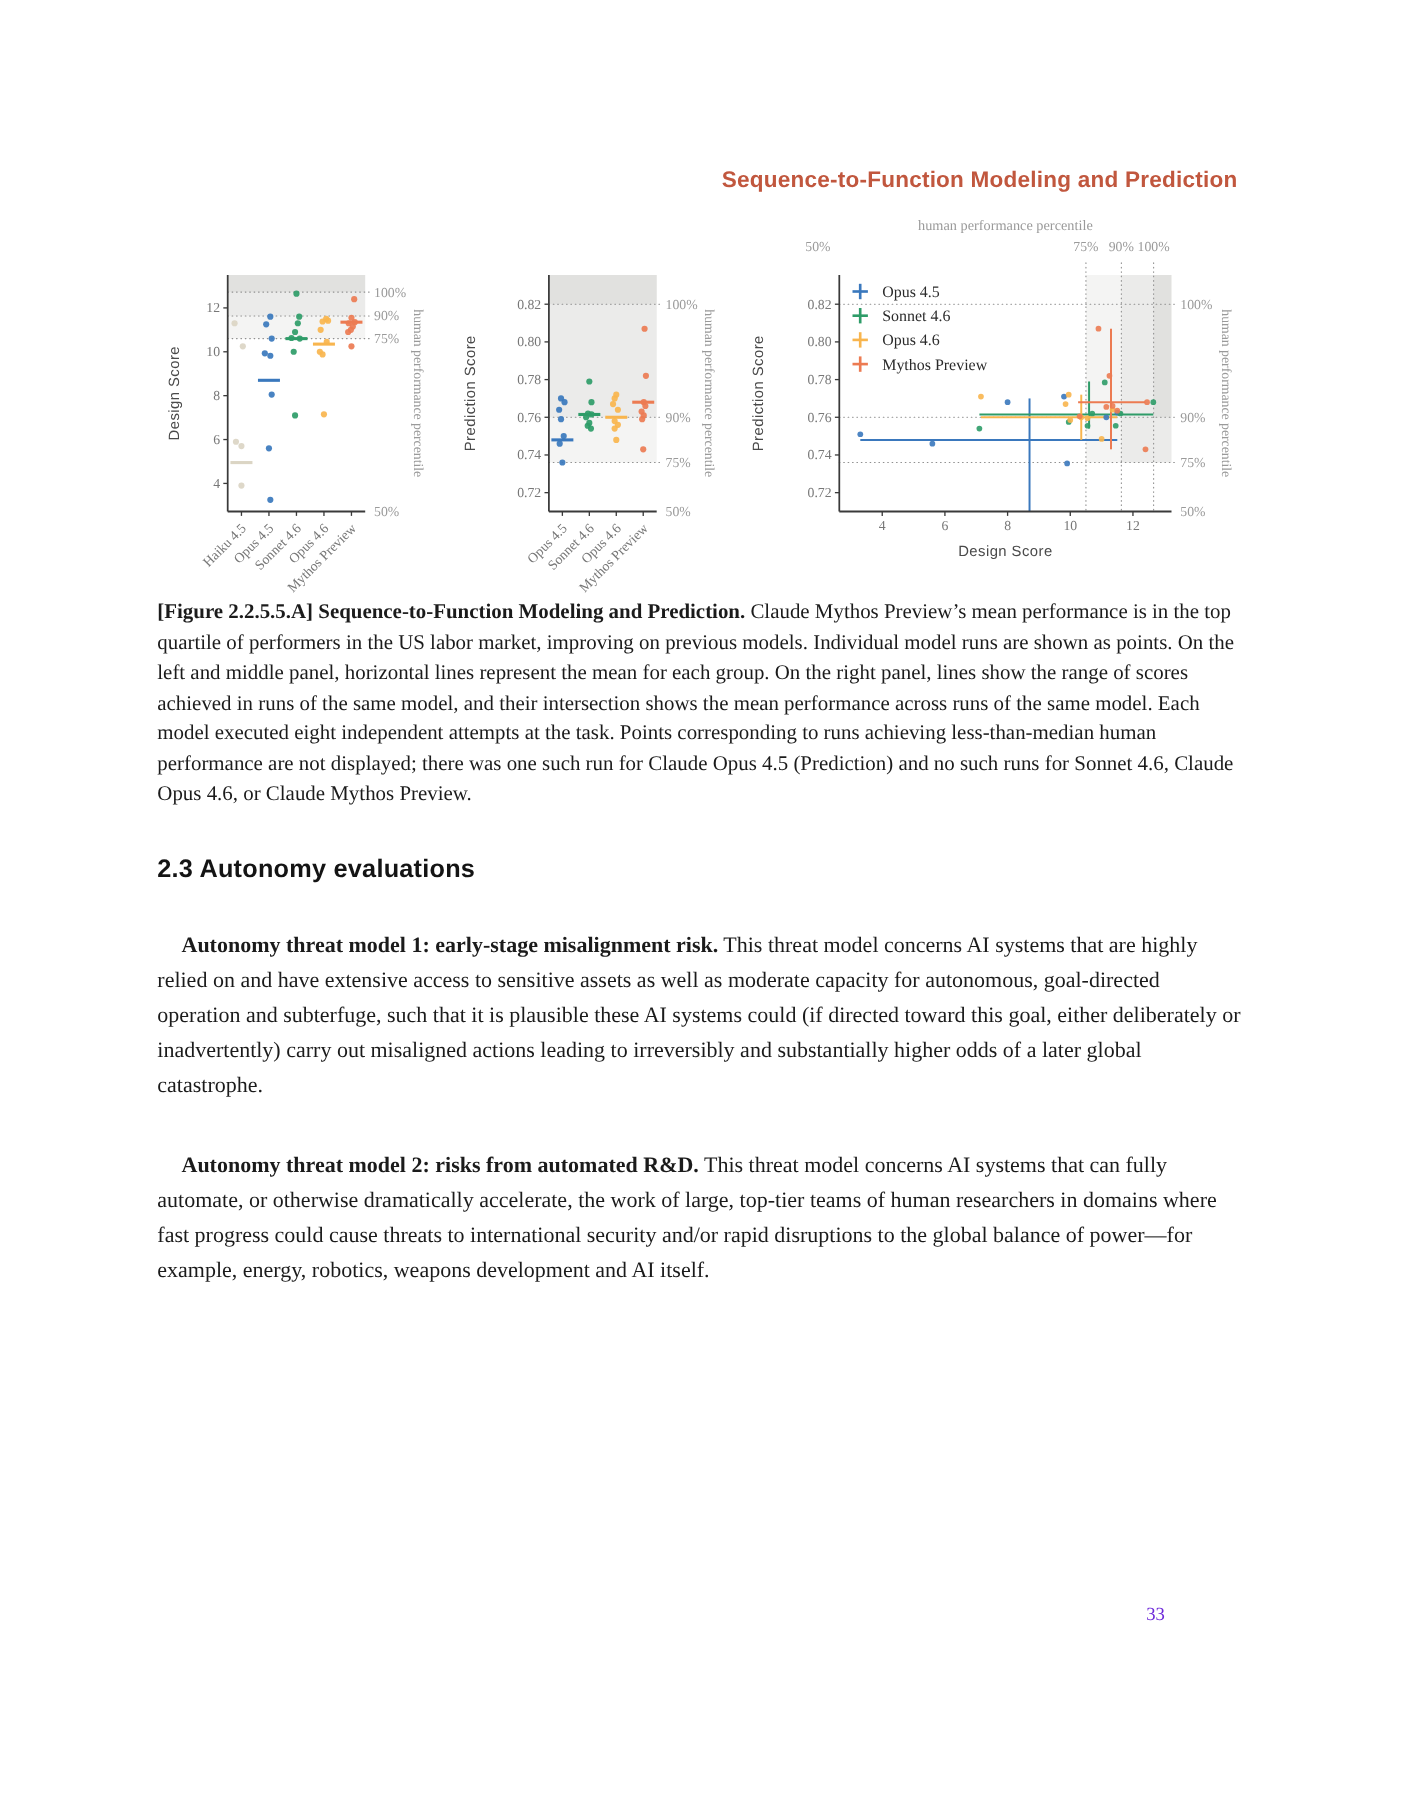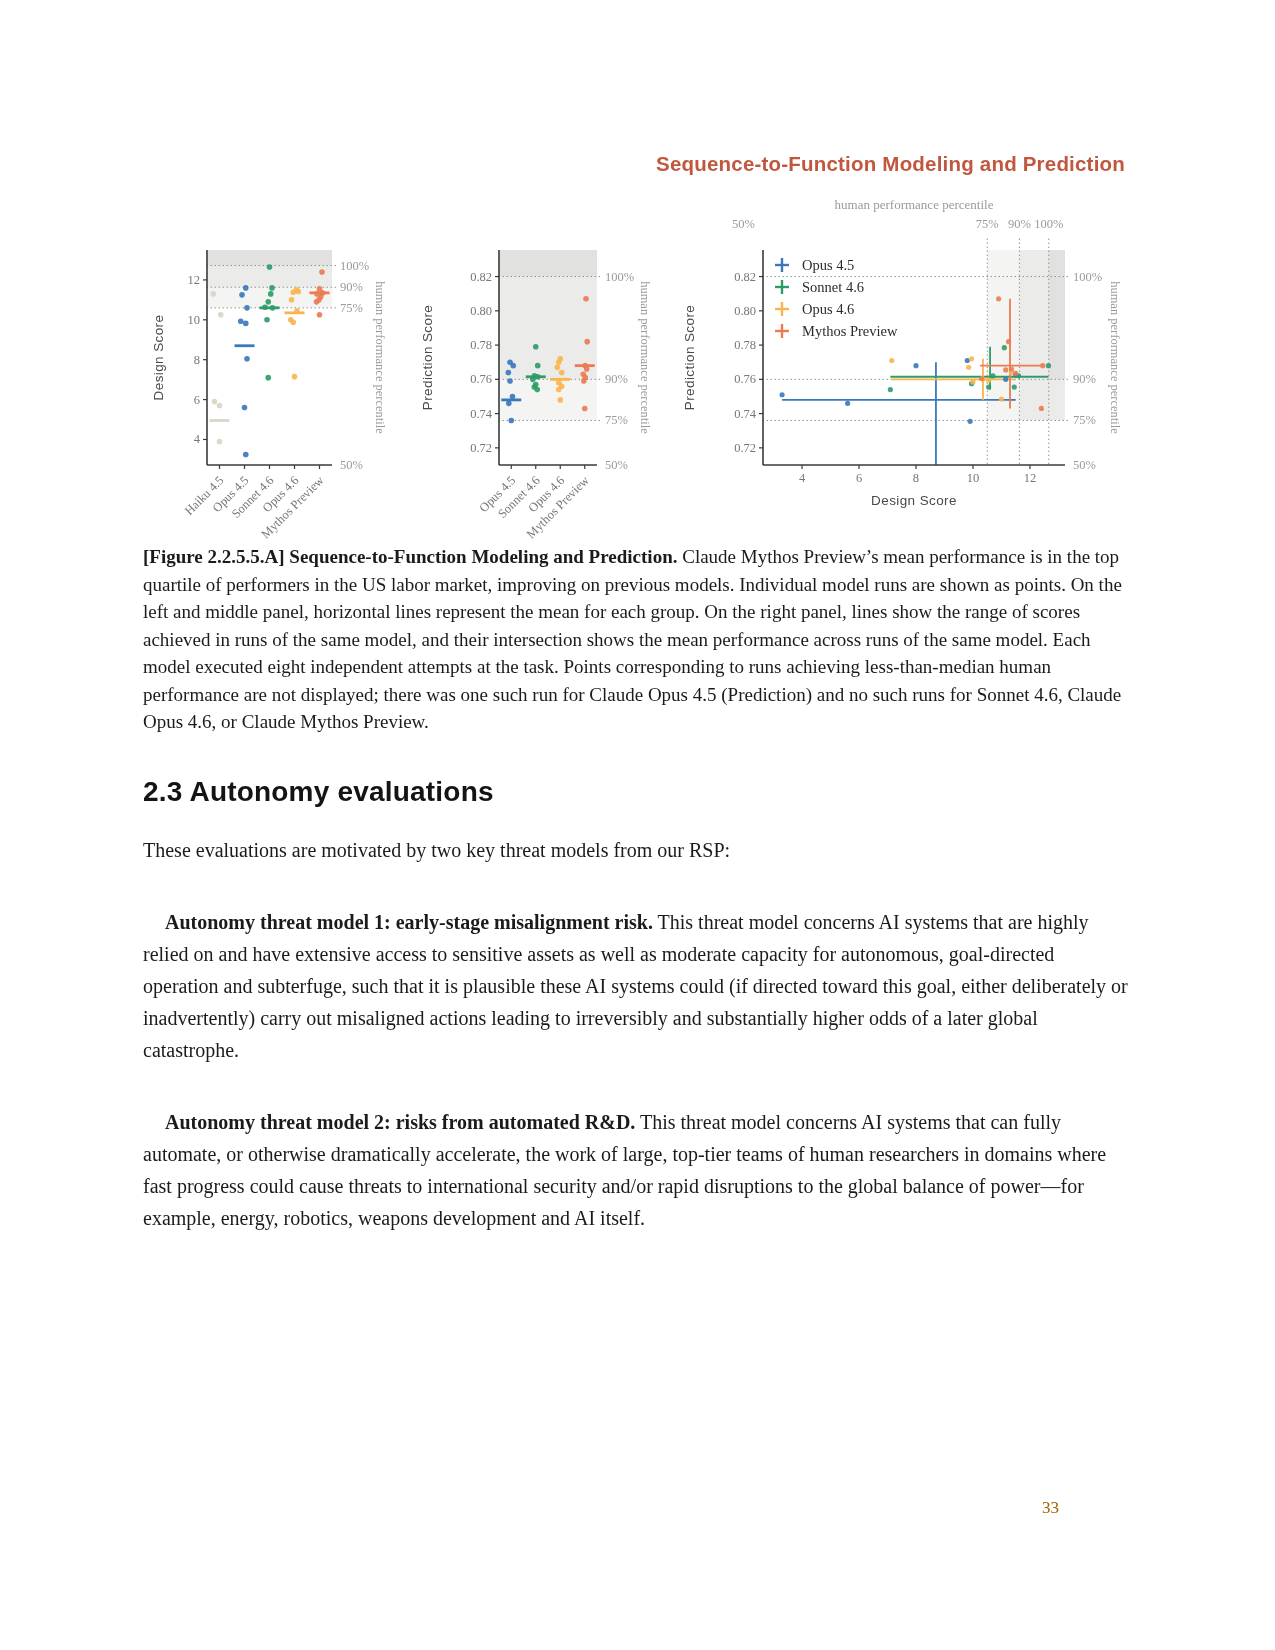--- a/index.html
+++ b/index.html
@@ -8,26 +8,26 @@
   #figure-title{position:absolute;top:152px;left:145px;width:980px;text-align:right;
         font-family:"Liberation Sans",sans-serif;font-weight:700;font-size:20.5px;letter-spacing:.2px;}
   #charts{position:absolute;top:195px;left:145px;width:980px;height:335px;}
   #charts svg{position:absolute;top:0;overflow:visible;}
   #panel-design{left:0;}
   #panel-prediction{left:255px;}
   #panel-scatter{left:515px;}
   #content{position:absolute;top:543px;left:143px;width:990px;}
   .caption{font-size:19px;line-height:27.5px;margin:0;}
   .caption b{font-weight:700;text-align:center;}
-  h2{font-family:"Liberation Sans",sans-serif;font-weight:600;font-size:28px;color:#141414;
+  h2{font-family:"Liberation Sans",sans-serif;font-weight:600;font-size:23px;color:#141414;
      margin:40px 0 0 0;letter-spacing:.2px;}
   .body-p{font-size:20px;line-height:32px;margin:26px 0 0 0;}
   .body-p.spaced{margin-top:40px;}
   .body-p b{font-weight:700;margin-left:22px;}
-  #page-number{position:absolute;left:1042px;top:1498px;font-size:17px;color:#a16207;}
+  #page-number{position:absolute;left:1042px;top:1458px;font-size:17px;color:#6d28d9;}
 </style>
 </head>
 <body>
 
 <div id="page">
 
   <div id="figure-title" style="color: rgb(193, 87, 62);">Sequence-to-Function Modeling and Prediction</div>
 
   <div id="charts">
     <svg id="panel-design" width="255" height="335" viewBox="0 0 255 335">
@@ -277,21 +277,20 @@
         <text x="34" y="162.5" text-anchor="middle" font-family="&quot;Liberation Sans&quot;,sans-serif" font-size="13.5" fill="#4a4a4a" letter-spacing=".4" transform="rotate(-90 34 162.5)">Prediction Score</text>
         <text x="254" y="310" text-anchor="middle" font-family="&quot;Liberation Sans&quot;,sans-serif" font-size="13.5" fill="#4a4a4a" letter-spacing=".4">Design Score</text>
       </svg>
   </div>
 
   <div id="content">
     <p class="caption"><b>[Figure 2.2.5.5.A] Sequence-to-Function Modeling and Prediction.</b><span> Claude Mythos Preview’s mean performance is in the top quartile of performers in the US labor market, improving on previous models. Individual model runs are shown as points. On the left and middle panel, horizontal lines represent the mean for each group. On the right panel, lines show the range of scores achieved in runs of the same model, and their intersection shows the mean performance across runs of the same model. Each model executed eight independent attempts at the task. Points corresponding to runs achieving less-than-median human performance are not displayed; there was one such run for Claude Opus 4.5 (Prediction) and no such runs for Sonnet 4.6, Claude Opus 4.6, or Claude Mythos Preview.</span></p>
 
     <h2>2.3 Autonomy evaluations</h2>
 
-    <p class="body-p">These evaluations are motivated by two key threat models from our RSP:</p>
 
     <p class="body-p spaced"><b>Autonomy threat model 1: early-stage misalignment risk.</b><span> This threat model concerns AI systems that are highly relied on and have extensive access to sensitive assets as well as moderate capacity for autonomous, goal-directed operation and subterfuge, such that it is plausible these AI systems could (if directed toward this goal, either deliberately or inadvertently) carry out misaligned actions leading to irreversibly and substantially higher odds of a later global catastrophe.</span></p>
 
     <p class="body-p spaced"><b>Autonomy threat model 2: risks from automated R&amp;D.</b><span> This threat model concerns AI systems that can fully automate, or otherwise dramatically accelerate, the work of large, top-tier teams of human researchers in domains where fast progress could cause threats to international security and/or rapid disruptions to the global balance of power—for example, energy, robotics, weapons development and AI itself.</span></p>
   </div>
 
   <div id="page-number">33</div>
 </div>
 
 </body></html>

